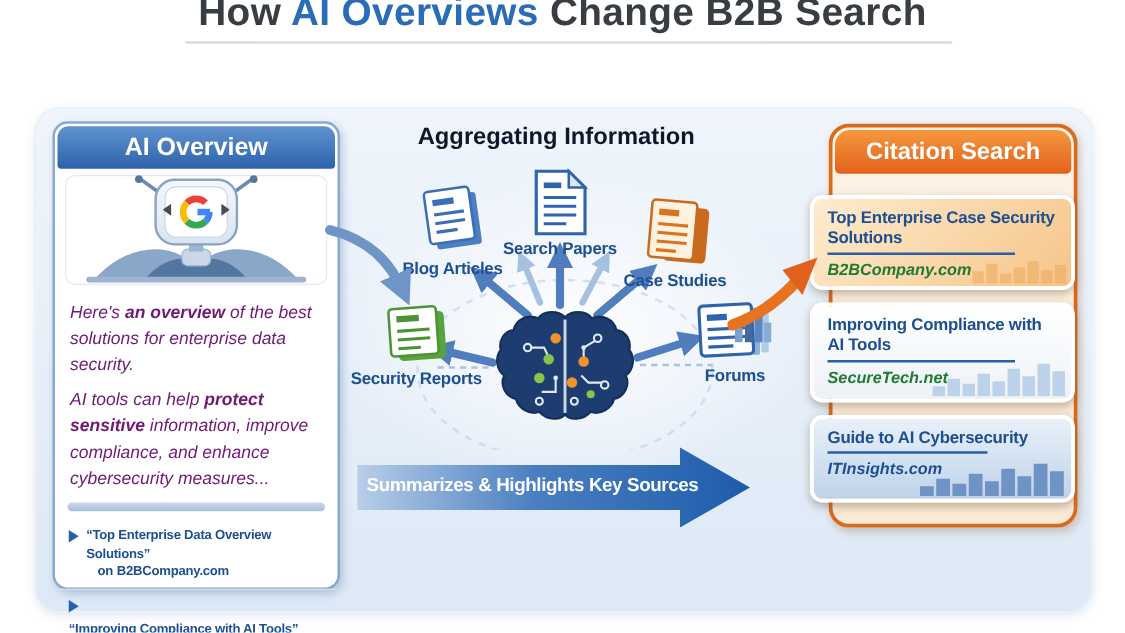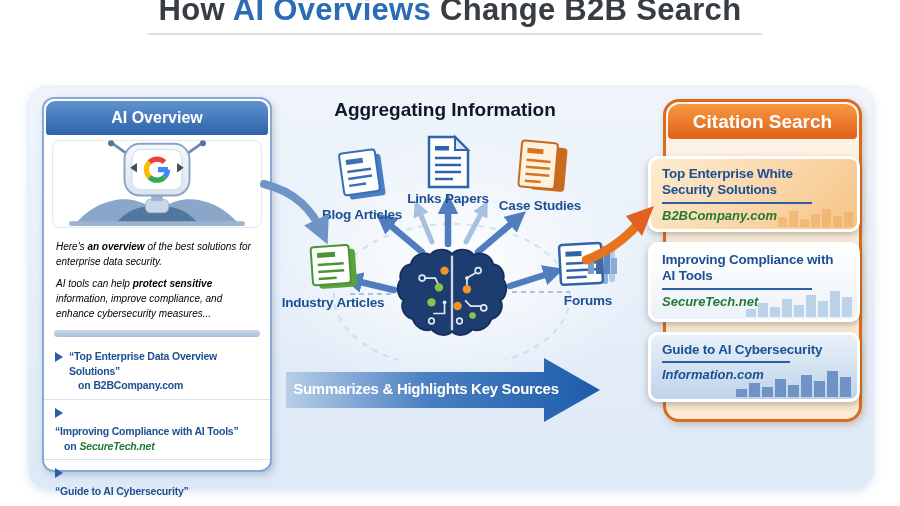--- a/index.html
+++ b/index.html
@@ -16,26 +16,26 @@
   .board{position:absolute;left:28px;top:86px;width:844px;height:402px;border-radius:20px;
     background:linear-gradient(180deg,#f0f5fc,#dde9f6);
     box-shadow:0 2px 8px rgba(120,150,190,.25);border:1px solid #e5edf7;z-index:0;}
   .dome{position:absolute;left:268px;top:138px;width:380px;height:252px;border-radius:50%;
     background:radial-gradient(ellipse at center,rgba(255,255,255,.95) 0%,rgba(255,255,255,0) 72%);z-index:1;}
   
   .ai-panel{position:absolute;left:42px;top:97px;width:226px;height:371px;background:#fff;
     border:2px solid #88a9d2;border-radius:12px;box-shadow:2px 3px 7px rgba(60,90,140,.28);z-index:2;}
   .ai-header{height:34px;margin:2px;border-radius:9px 9px 3px 3px;
     background:linear-gradient(180deg,#5f93cf,#2e62ab);
-    color:#fff;font-size:16px;font-weight:bold;text-align:center;line-height:34px;}
+    color:#fff;font-size:20px;font-weight:bold;text-align:center;line-height:34px;}
   .robot-box{position:relative;margin:5px 8px 2px;height:88px;background:#fff;border-radius:8px;
     box-shadow:inset 0 0 0 1px #e2e9f2;overflow:hidden;}
   .robot-box svg{position:absolute;left:50%;top:0;transform:translateX(-50%);}
   .ai-text{padding:2px 12px 0;}
-  .ai-p{font-style:italic;color:#000000;font-size:10px;line-height:1.5;margin:7px 0;}
+  .ai-p{font-style:italic;color:#701a75;font-size:14px;line-height:1.5;margin:7px 0;}
   .ai-p b{font-weight:bold;}
   .ai-divider{margin:9px 10px 7px;height:7px;border-radius:4px;
     background:linear-gradient(180deg,#cdd9ea,#a9bed9);}
   .cite-item{display:flex;gap:6px;padding:5px 8px 6px 11px;align-items:flex-start;}
   .cite-item + .cite-item{border-top:1px solid #d9e1ec;flex-direction:column;}
   .tri{width:0;height:0;border-left:8px solid #2b5ea7;border-top:5px solid transparent;
     border-bottom:5px solid transparent;margin-top:3px;flex:none;}
   .cite-lines{font-size:10.5px;font-weight:bold;color:#1d4f93;line-height:1.4;letter-spacing:-.2px;}
   .cite-on{display:block;padding-left:9px;}
   .cite-on .site{margin-left:3px;}
@@ -202,24 +202,24 @@
 <div class="source" style="left:388px;top:134px;width:120px;">
   <svg width="56" height="56" viewBox="0 0 56 56">
     <path d="M9 3 h26 l13 13 v37 h-39 z" fill="#fff" stroke="#2f63ab" stroke-width="2.5"></path>
     <path d="M35 3 l13 13 h-13 z" fill="#dce8f5" stroke="#2f63ab" stroke-width="2"></path>
     <rect x="15" y="12" width="14" height="4.5" fill="#2f63ab"></rect>
     <line x1="15" y1="24" x2="41" y2="24" stroke="#2f63ab" stroke-width="2.5"></line>
     <line x1="15" y1="31" x2="41" y2="31" stroke="#2f63ab" stroke-width="2.5"></line>
     <line x1="15" y1="38" x2="41" y2="38" stroke="#2f63ab" stroke-width="2.5"></line>
     <line x1="15" y1="45" x2="33" y2="45" stroke="#2f63ab" stroke-width="2.5"></line>
   </svg>
-  <div class="source-label">Links Papers</div>
-</div>
-
-<div class="source" style="left:478px;top:137px;width:124px;">
+  <div class="source-label">Search Papers</div>
+</div>
+
+<div class="source" style="left:478px;top:156px;width:124px;">
   <svg width="64" height="60" viewBox="0 0 64 60">
     <g transform="rotate(5 32 30)">
       <rect x="24" y="9" width="34" height="44" rx="4" fill="#c96a1d"></rect>
       <rect x="12" y="5" width="36" height="46" rx="3" fill="#fdf2e0" stroke="#c96a1d" stroke-width="2"></rect>
       <rect x="18" y="12" width="16" height="5" fill="#d9731f"></rect>
       <line x1="18" y1="24" x2="42" y2="24" stroke="#d9731f" stroke-width="2.5"></line>
       <line x1="18" y1="31" x2="42" y2="31" stroke="#d9731f" stroke-width="2.5"></line>
       <line x1="18" y1="38" x2="42" y2="38" stroke="#d9731f" stroke-width="2.5"></line>
       <line x1="18" y1="45" x2="34" y2="45" stroke="#d9731f" stroke-width="2.5"></line>
     </g>
@@ -231,21 +231,21 @@
   <svg width="62" height="52" viewBox="0 0 62 52">
     <g transform="rotate(-4 31 26)">
       <rect x="16" y="8" width="38" height="38" rx="4" fill="#58a33e"></rect>
       <rect x="10" y="4" width="38" height="38" rx="3" fill="#fff" stroke="#4c9336" stroke-width="2"></rect>
       <rect x="16" y="10" width="18" height="5" fill="#4c9336"></rect>
       <line x1="16" y1="22" x2="42" y2="22" stroke="#4c9336" stroke-width="2.5"></line>
       <line x1="16" y1="29" x2="42" y2="29" stroke="#4c9336" stroke-width="2.5"></line>
       <line x1="16" y1="36" x2="34" y2="36" stroke="#4c9336" stroke-width="2.5"></line>
     </g>
   </svg>
-  <div class="source-label">Industry Articles</div>
+  <div class="source-label">Security Reports</div>
 </div>
 
 <div class="source" style="left:548px;top:238px;width:80px;">
   <svg width="64" height="54" viewBox="0 0 64 54">
     <rect x="46" y="8" width="6" height="38" rx="2" fill="#8fb0d8"></rect>
     <rect x="53" y="12" width="6" height="32" rx="2" fill="#b5cbe6"></rect>
     <g transform="rotate(-3 24 26)">
       <rect x="4" y="6" width="42" height="40" rx="3" fill="#fff" stroke="#2f63ab" stroke-width="2.5"></rect>
       <rect x="10" y="13" width="16" height="5" fill="#2f63ab"></rect>
       <line x1="10" y1="25" x2="40" y2="25" stroke="#2f63ab" stroke-width="2.5"></line>
@@ -311,21 +311,21 @@
     <g fill="#eda95c">
         <rect x="4" y="16" width="9" height="10"></rect>
         <rect x="15" y="10" width="9" height="16"></rect>
         <rect x="26" y="18" width="9" height="8"></rect>
         <rect x="37" y="13" width="9" height="13"></rect>
         <rect x="48" y="8" width="9" height="18"></rect>
         <rect x="59" y="15" width="9" height="11"></rect>
         <rect x="70" y="11" width="9" height="15"></rect>
       </g>
   </svg>
-  <div class="lc-title">Top Enterprise White Security Solutions</div>
+  <div class="lc-title">Top Enterprise Case Security Solutions</div>
   <div class="lc-underline u-0"></div>
   <div class="lc-site ls-0">B2BCompany.com</div>
 </div>
 
 <div class="link-card card-1">
   <svg class="skyline" width="110" height="30" viewBox="0 0 110 30">
     <g fill="#bcd2e8">
         <rect x="2" y="22" width="10" height="8"></rect>
         <rect x="14" y="16" width="10" height="14"></rect>
         <rect x="26" y="20" width="10" height="10"></rect>
@@ -351,14 +351,14 @@
         <rect x="41" y="12" width="11" height="18"></rect>
         <rect x="54" y="18" width="11" height="12"></rect>
         <rect x="67" y="8" width="11" height="22"></rect>
         <rect x="80" y="14" width="11" height="16"></rect>
         <rect x="93" y="4" width="11" height="26"></rect>
         <rect x="106" y="10" width="11" height="20"></rect>
       </g>
   </svg>
   <div class="lc-title">Guide to AI Cybersecurity</div>
   <div class="lc-underline u-2"></div>
-  <div class="lc-site ls-2">Information.com</div>
+  <div class="lc-site ls-2">ITInsights.com</div>
 </div>
 
 </body></html>

